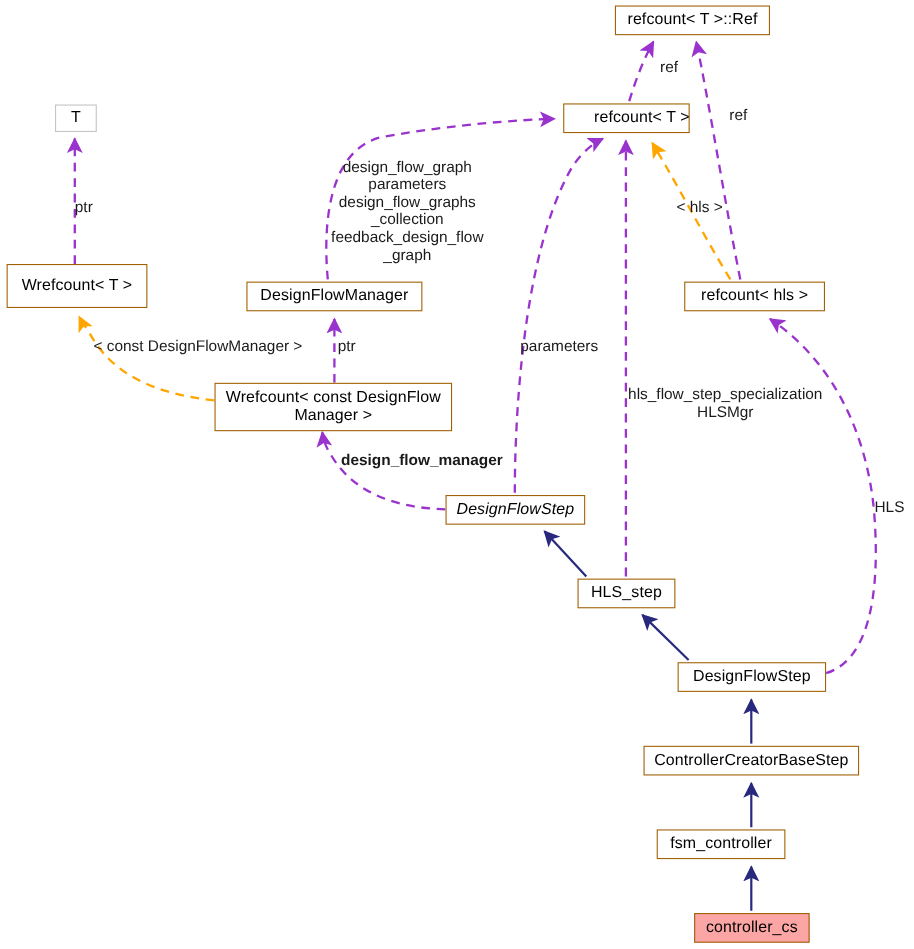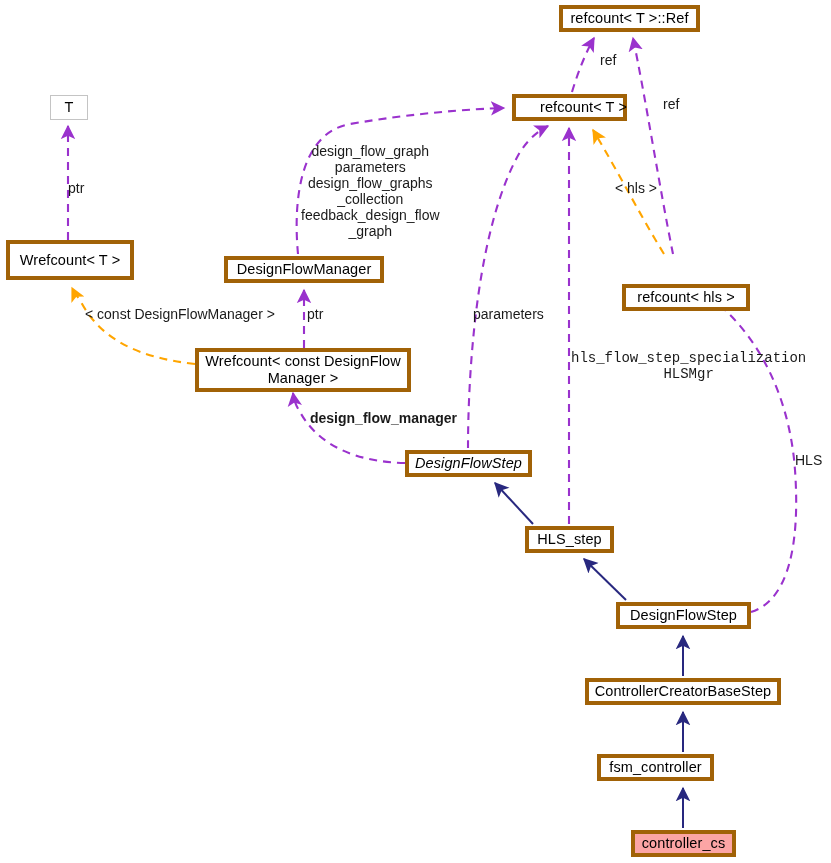--- a/index.html
+++ b/index.html
@@ -20,21 +20,21 @@
     position: absolute;
     left: 0;
     top: 0;
     width: 831px;
     height: 863px;
     pointer-events: none;
   }
   .node {
     position: absolute;
     box-sizing: border-box;
-    border: 4px solid #a16207;
+    border: 1px solid #a16207;
     background: #ffffff;
     color: #000000;
     font-size: 14.5px;
     line-height: 17px;
     text-align: center;
     display: flex;
     align-items: center;
     justify-content: center;
     white-space: pre;
     letter-spacing: 0.1px;
@@ -98,21 +98,21 @@
       <path d="M 683 752 L 683 712"></path>
       <path d="M 683 828 L 683 788"></path>
     </g>
   </svg>
 
   <div class="node" style="left: 559px; top: 5px; width: 141px; height: 27px;">refcount&lt; T &gt;::Ref</div>
   <div class="node tparam" style="left: 50px; top: 95px; width: 38px; height: 25px;">T</div>
   <div class="node" style="left: 512px; top: 94px; width: 115px; height: 27px; padding-left: 28px;">refcount&lt; T &gt;</div>
   <div class="node" style="left: 6px; top: 240px; width: 128px; height: 40px;">Wrefcount&lt; T &gt;</div>
   <div class="node" style="left: 224px; top: 256px; width: 160px; height: 27px;">DesignFlowManager</div>
-  <div class="node" style="left: 622px; top: 256px; width: 128px; height: 27px; margin-top: 28px;">refcount&lt; hls &gt;</div>
+  <div class="node" style="left: 622px; top: 256px; width: 128px; height: 27px;">refcount&lt; hls &gt;</div>
   <div class="node" style="left: 195px; top: 348px; width: 216px; height: 44px;">Wrefcount&lt; const DesignFlow
 Manager &gt;</div>
   <div class="node" style="left: 405px; top: 450px; width: 127px; height: 27px; font-style: italic;">DesignFlowStep</div>
   <div class="node" style="left: 525px; top: 526px; width: 89px; height: 27px;">HLS_step</div>
   <div class="node" style="left: 616px; top: 602px; width: 135px; height: 27px;">DesignFlowStep</div>
   <div class="node" style="left: 585px; top: 678px; width: 196px; height: 27px;">ControllerCreatorBaseStep</div>
   <div class="node" style="left: 597px; top: 754px; width: 117px; height: 27px;">fsm_controller</div>
   <div class="node current" style="left: 631px; top: 830px; width: 105px; height: 27px;">controller_cs</div>
 
   <div class="edge-label" style="left: 600px; top: 52px;">ref</div>
@@ -121,18 +121,18 @@
   <div class="edge-label" style="left: 301px; top: 143px; text-align: center;">design_flow_graph
 parameters
 design_flow_graphs
 _collection
 feedback_design_flow
 _graph</div>
   <div class="edge-label" style="left: 615px; top: 180px;">&lt; hls &gt;</div>
   <div class="edge-label" style="left: 85px; top: 306px;">&lt; const DesignFlowManager &gt;</div>
   <div class="edge-label" style="left: 307px; top: 306px;">ptr</div>
   <div class="edge-label" style="left: 473px; top: 306px;">parameters</div>
-  <div class="edge-label" style="left: 571px; top: 350px; text-align: center; font-family: Liberation Mono, monospace;">hls_flow_step_specialization
+  <div class="edge-label" style="left: 571px; top: 350px; text-align: center;">hls_flow_step_specialization
 HLSMgr</div>
   <div class="edge-label" style="left: 310px; top: 410px; font-weight: bold;">design_flow_manager</div>
   <div class="edge-label" style="left: 795px; top: 452px;">HLS</div>
 
 </div>
 
 </body></html>

